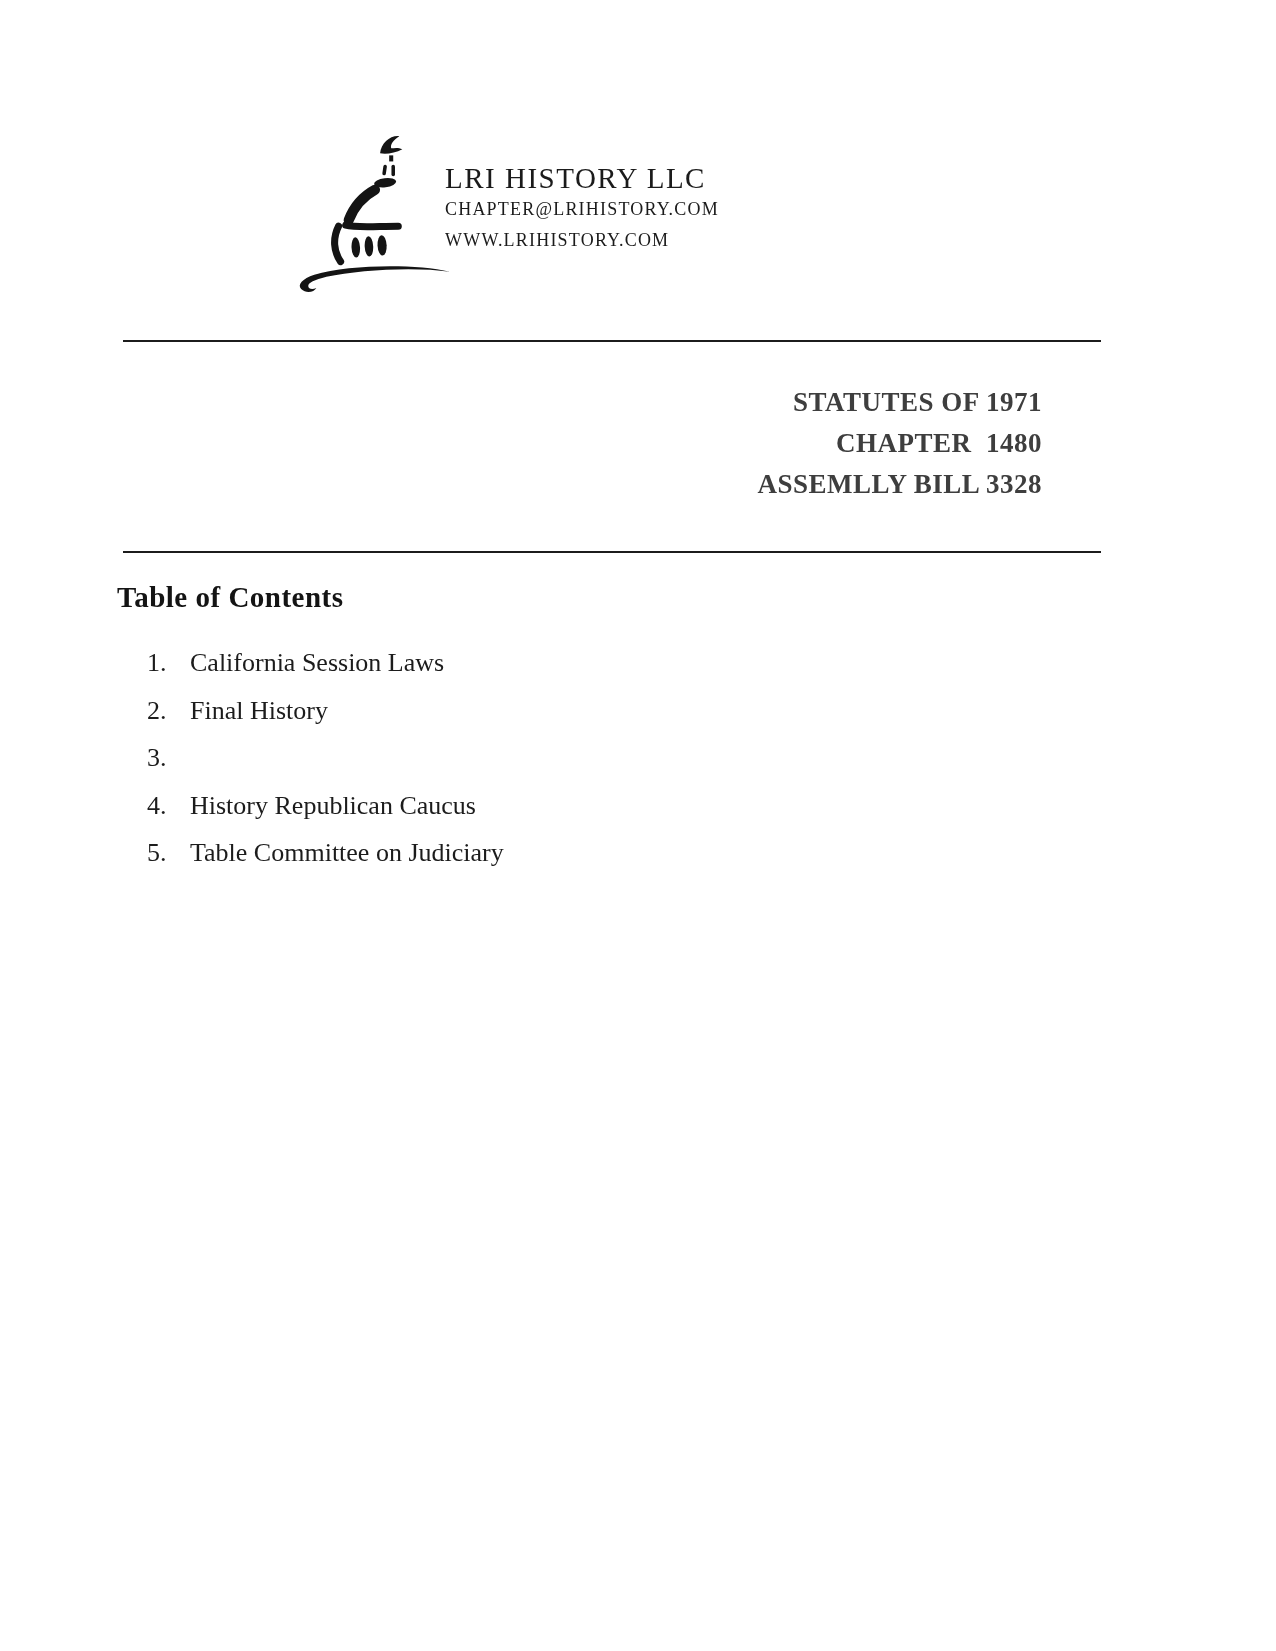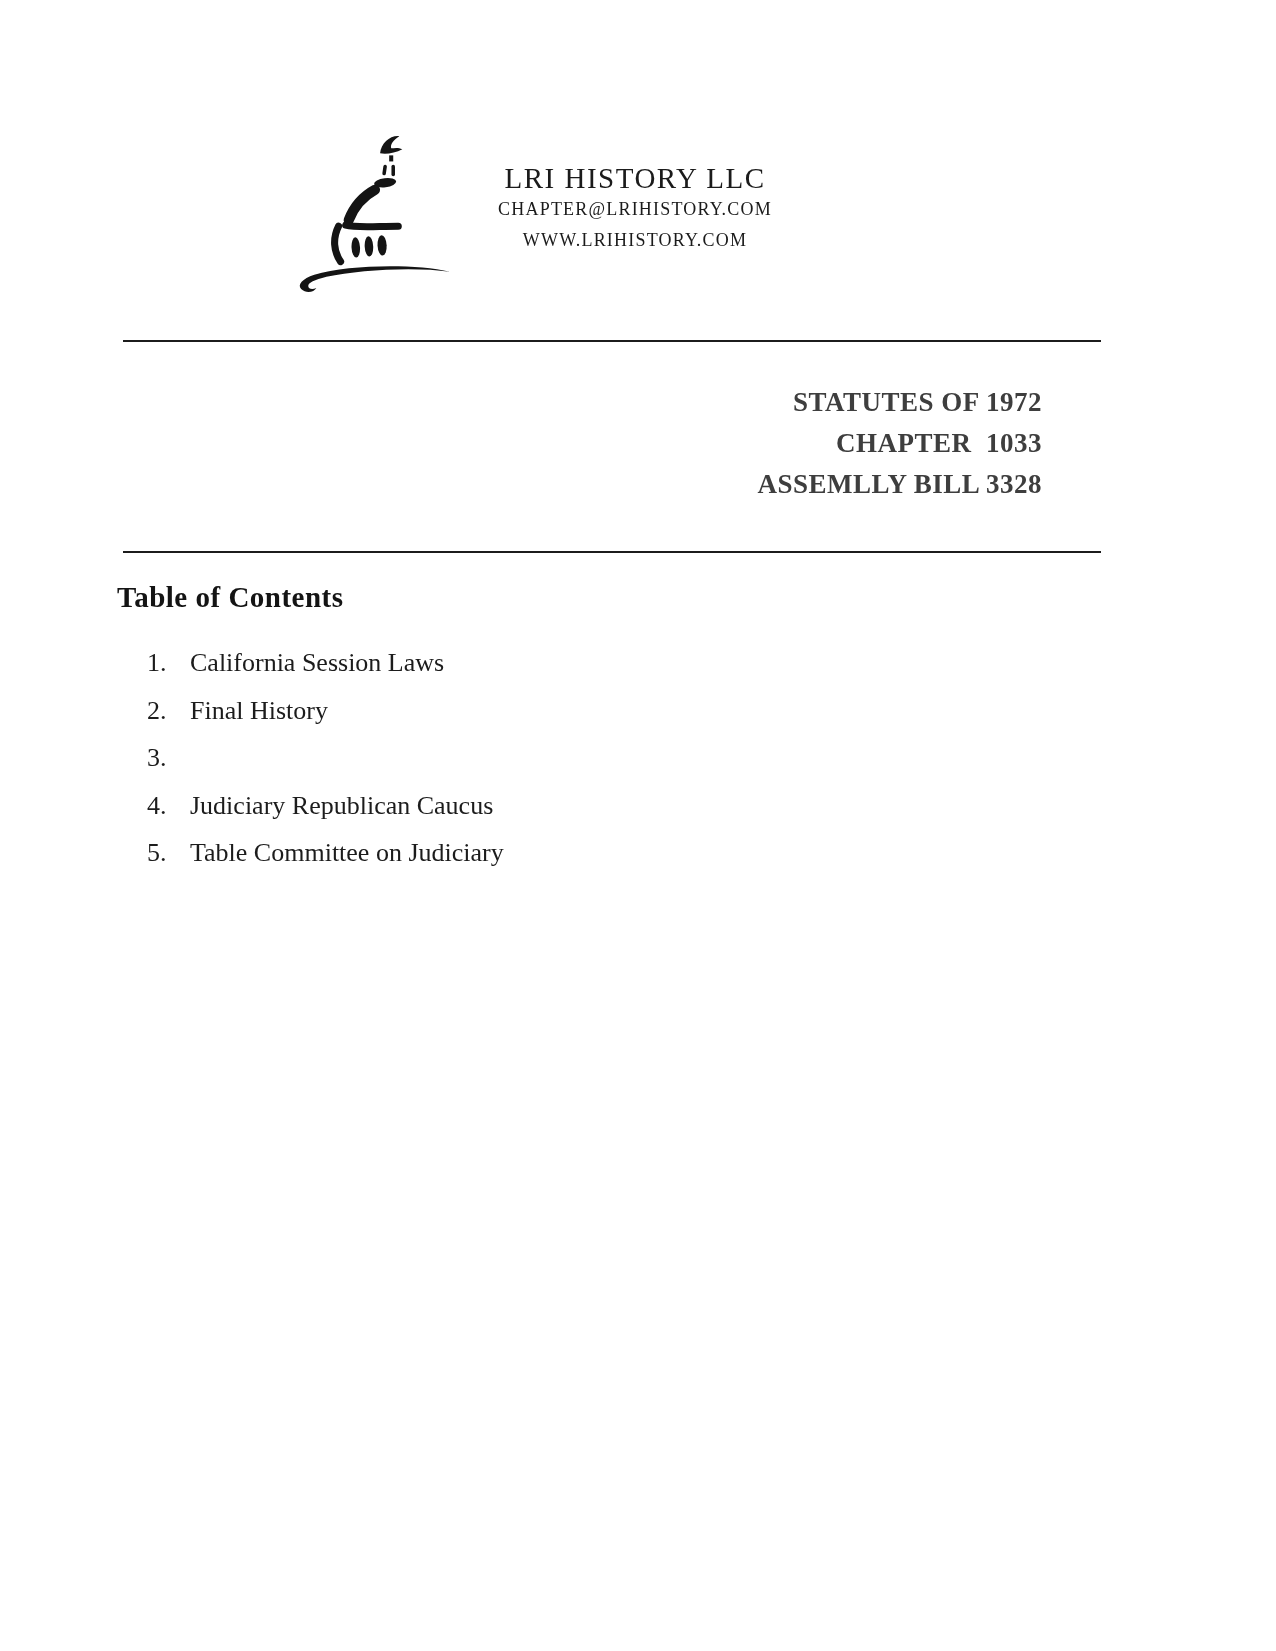--- a/index.html
+++ b/index.html
@@ -26,21 +26,20 @@
     left: 288px;
     top: 124px;
     width: 172px;
     height: 172px;
   }
   .contact {
     position: absolute;
     left: 445px;
     top: 162px;
     width: 380px;
-    text-align: center;
     color: #1b1b1b;
   }
   .company {
     font-size: 29px;
     line-height: 32px;
     letter-spacing: 1.5px;
     white-space: nowrap;
   }
   .contact-email,
   .contact-web {
@@ -150,22 +149,22 @@
 
   <div class="contact">
     <div class="company">LRI HISTORY LLC</div>
     <div class="contact-email">CHAPTER@LRIHISTORY.COM</div>
     <div class="contact-web">WWW.LRIHISTORY.COM</div>
   </div>
 
   <div class="rule rule-top"></div>
 
   <div class="case-block">
-    <div class="case-line">STATUTES OF 1972</div>
-    <div class="case-line">CHAPTER  1033</div>
+    <div class="case-line">STATUTES OF 1971</div>
+    <div class="case-line">CHAPTER  1480</div>
     <div class="case-line">ASSEMLLY BILL 3328</div>
   </div>
 
   <div class="rule rule-bottom"></div>
 
   <div class="toc-heading">Table of Contents</div>
 
   <ol class="toc-list">
     <li class="toc-item">
       <span class="toc-num">1.</span>
@@ -173,21 +172,21 @@
     </li>
     <li class="toc-item">
       <span class="toc-num">2.</span>
       <span class="toc-label">Final History</span>
     </li>
     <li class="toc-item">
       <span class="toc-num">3.</span>
     </li>
     <li class="toc-item">
       <span class="toc-num">4.</span>
-      <span class="toc-label">Judiciary Republican Caucus</span>
+      <span class="toc-label">History Republican Caucus</span>
     </li>
     <li class="toc-item">
       <span class="toc-num">5.</span>
       <span class="toc-label">Table Committee on Judiciary</span>
     </li>
   </ol>
 
 </div>
 
 </body></html>

